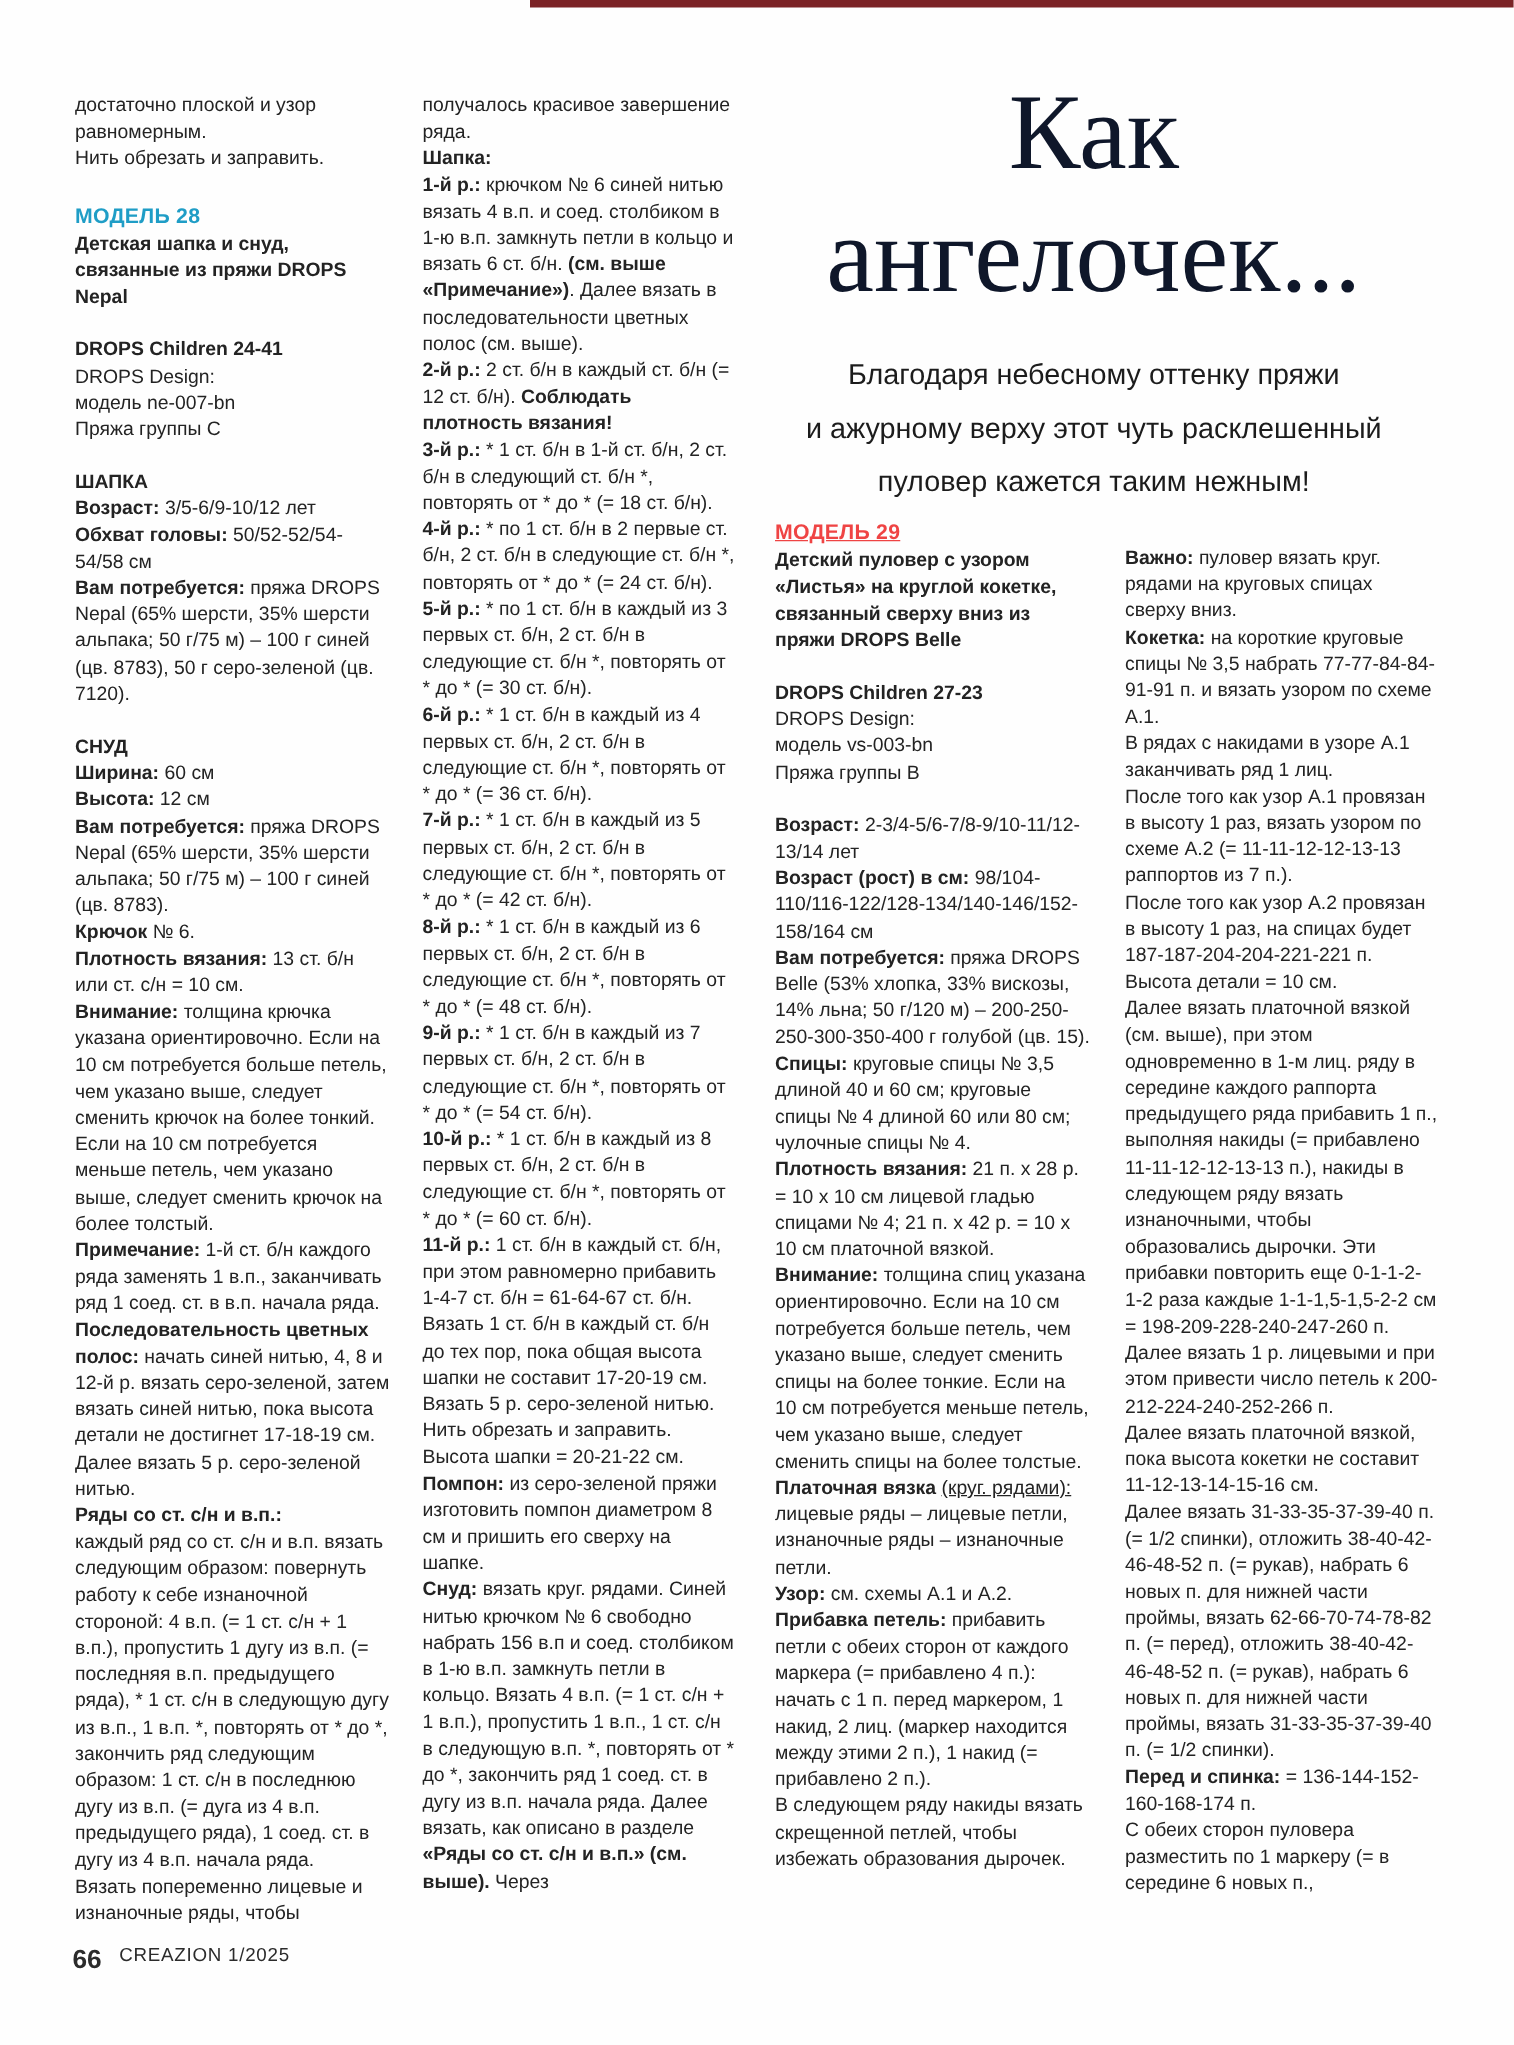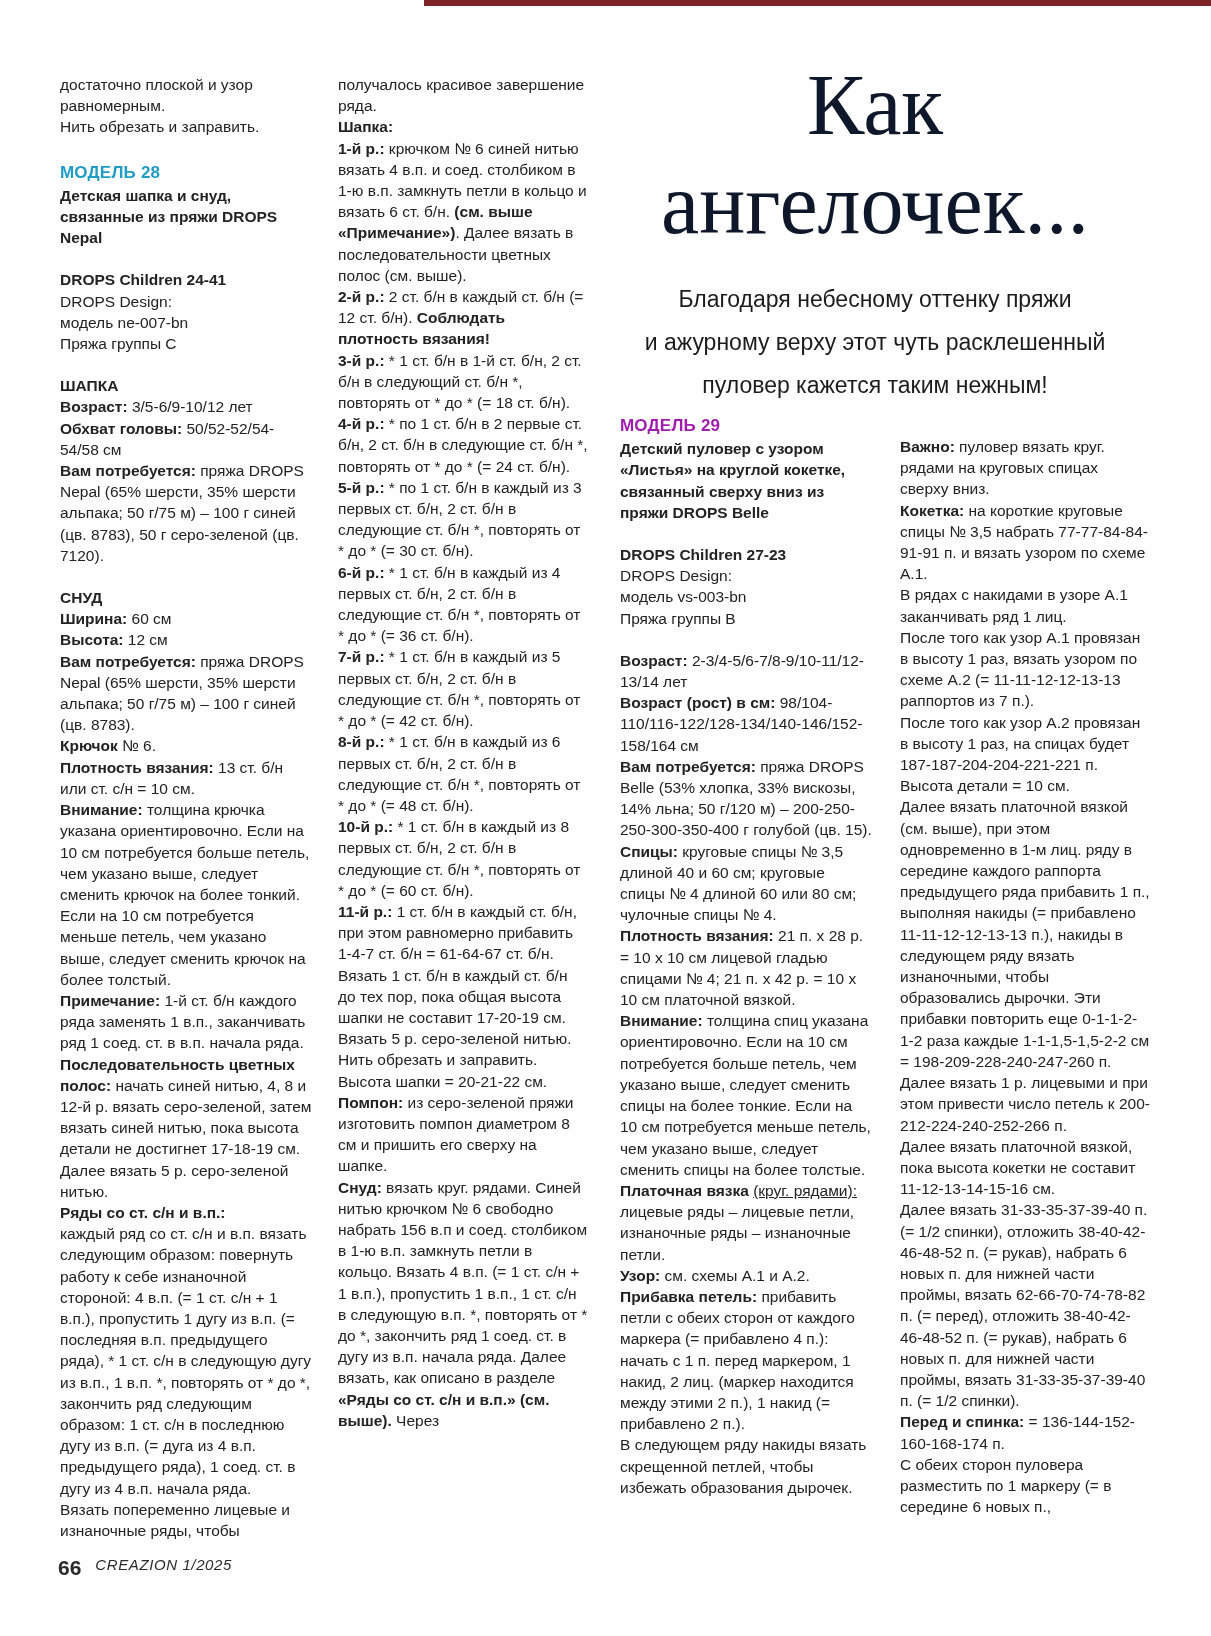--- a/index.html
+++ b/index.html
@@ -27,21 +27,21 @@
     font-family:"Liberation Serif", serif;
     font-size:86px; line-height:99px; text-align:center; font-weight:400;
   }
   .feature-subtitle {
     position:absolute; left:565px; top:278px; width:620px;
     font-size:23px; line-height:43px; text-align:center; color:#1c1c1c;
   }
 
   .footer { position:absolute; left:58px; top:1556px; display:flex; align-items:flex-start; color:#2b2b2b; }
   .footer .page-num { font-size:21px; font-weight:bold; }
-  .footer .mag { font-size:15px; margin-left:14px; letter-spacing:0.6px;font-style:italic; }
+  .footer .mag { font-size:15px; margin-left:14px; letter-spacing:0.6px; }
 </style>
 </head>
 <body>
 
 <div class="page">
 
   <div class="top-edge" style="background: rgb(123, 35, 38);"></div>
 
   <div class="feature-title" style="color: #0f172a;">
     <div>Как</div>
@@ -90,29 +90,30 @@
       <p class="para"><span>получалось красивое завершение ряда.</span></p>
       <p class="para"><span class="b">Шапка:</span></p>
       <p class="para"><span class="b">1-й р.:</span><span> крючком № 6 синей нитью вязать 4 в.п. и соед. столбиком в 1-ю в.п. замкнуть петли в кольцо и вязать 6 ст. б/н. </span><span class="b">(см. выше «Примечание»)</span><span>. Далее вязать в последовательности цветных полос (см. выше).</span></p>
       <p class="para"><span class="b">2-й р.:</span><span> 2 ст. б/н в каждый ст. б/н (= 12 ст. б/н). </span><span class="b">Соблюдать плотность вязания!</span></p>
       <p class="para"><span class="b">3-й р.:</span><span> * 1 ст. б/н в 1-й ст. б/н, 2 ст. б/н в следующий ст. б/н *, повторять от * до * (= 18 ст. б/н).</span></p>
       <p class="para"><span class="b">4-й р.:</span><span> * по 1 ст. б/н в 2 первые ст. б/н, 2 ст. б/н в следующие ст. б/н *, повторять от * до * (= 24 ст. б/н).</span></p>
       <p class="para"><span class="b">5-й р.:</span><span> * по 1 ст. б/н в каждый из 3 первых ст. б/н, 2 ст. б/н в следующие ст. б/н *, повторять от * до * (= 30 ст. б/н).</span></p>
       <p class="para"><span class="b">6-й р.:</span><span> * 1 ст. б/н в каждый из 4 первых ст. б/н, 2 ст. б/н в следующие ст. б/н *, повторять от * до * (= 36 ст. б/н).</span></p>
       <p class="para"><span class="b">7-й р.:</span><span> * 1 ст. б/н в каждый из 5 первых ст. б/н, 2 ст. б/н в следующие ст. б/н *, повторять от * до * (= 42 ст. б/н).</span></p>
       <p class="para"><span class="b">8-й р.:</span><span> * 1 ст. б/н в каждый из 6 первых ст. б/н, 2 ст. б/н в следующие ст. б/н *, повторять от * до * (= 48 ст. б/н).</span></p>
+      <p class="para"><span class="b">9-й р.:</span><span> * 1 ст. б/н в каждый из 7 первых ст. б/н, 2 ст. б/н в следующие ст. б/н *, повторять от * до * (= 54 ст. б/н).</span></p>
       <p class="para"><span class="b">10-й р.:</span><span> * 1 ст. б/н в каждый из 8 первых ст. б/н, 2 ст. б/н в следующие ст. б/н *, повторять от * до * (= 60 ст. б/н).</span></p>
       <p class="para"><span class="b">11-й р.:</span><span> 1 ст. б/н в каждый ст. б/н, при этом равномерно прибавить 1-4-7 ст. б/н = 61-64-67 ст. б/н.</span></p>
       <p class="para"><span>Вязать 1 ст. б/н в каждый ст. б/н до тех пор, пока общая высота шапки не составит 17-20-19 см. Вязать 5 р. серо-зеленой нитью. Нить обрезать и заправить. Высота шапки = 20-21-22 см.</span></p>
       <p class="para"><span class="b">Помпон:</span><span> из серо-зеленой пряжи изготовить помпон диаметром 8 см и пришить его сверху на шапке.</span></p>
       <p class="para"><span class="b">Снуд:</span><span> вязать круг. рядами. Синей нитью крючком № 6 свободно набрать 156 в.п и соед. столбиком в 1-ю в.п. замкнуть петли в кольцо. Вязать 4 в.п. (= 1 ст. с/н + 1 в.п.), пропустить 1 в.п., 1 ст. с/н в следующую в.п. *, повторять от * до *, закончить ряд 1 соед. ст. в дугу из в.п. начала ряда. Далее вязать, как описано в разделе </span><span class="b">«Ряды со ст. с/н и в.п.» (см. выше).</span><span> Через</span></p>
     </div>
 
   <div class="col" style="left:620px; top:412px; width:252px;">
-      <p class="model-heading" style="color: #a21caf;">МОДЕЛЬ 29</p>
+      <p class="model-heading" style="color: #ef4444; text-decoration: underline;">МОДЕЛЬ 29</p>
       <p class="para"><span class="b">Детский пуловер с узором «Листья» на круглой кокетке, связанный сверху вниз из пряжи DROPS Belle</span></p>
       <div class="gap"></div>
       <p class="para"><span class="b">DROPS Children 27-23</span></p>
       <p class="para"><span>DROPS Design:</span></p>
       <p class="para"><span>модель vs-003-bn</span></p>
       <p class="para"><span>Пряжа группы B</span></p>
       <div class="gap"></div>
       <p class="para"><span class="b">Возраст:</span><span> 2-3/4-5/6-7/8-9/10-11/12-13/14 лет</span></p>
       <p class="para"><span class="b">Возраст (рост) в см:</span><span> 98/104-110/116-122/128-134/140-146/152-158/164 см</span></p>
       <p class="para"><span class="b">Вам потребуется:</span><span> пряжа DROPS Belle (53% хлопка, 33% вискозы, 14% льна; 50 г/120 м) – 200-250-250-300-350-400 г голубой (цв. 15).</span></p>

